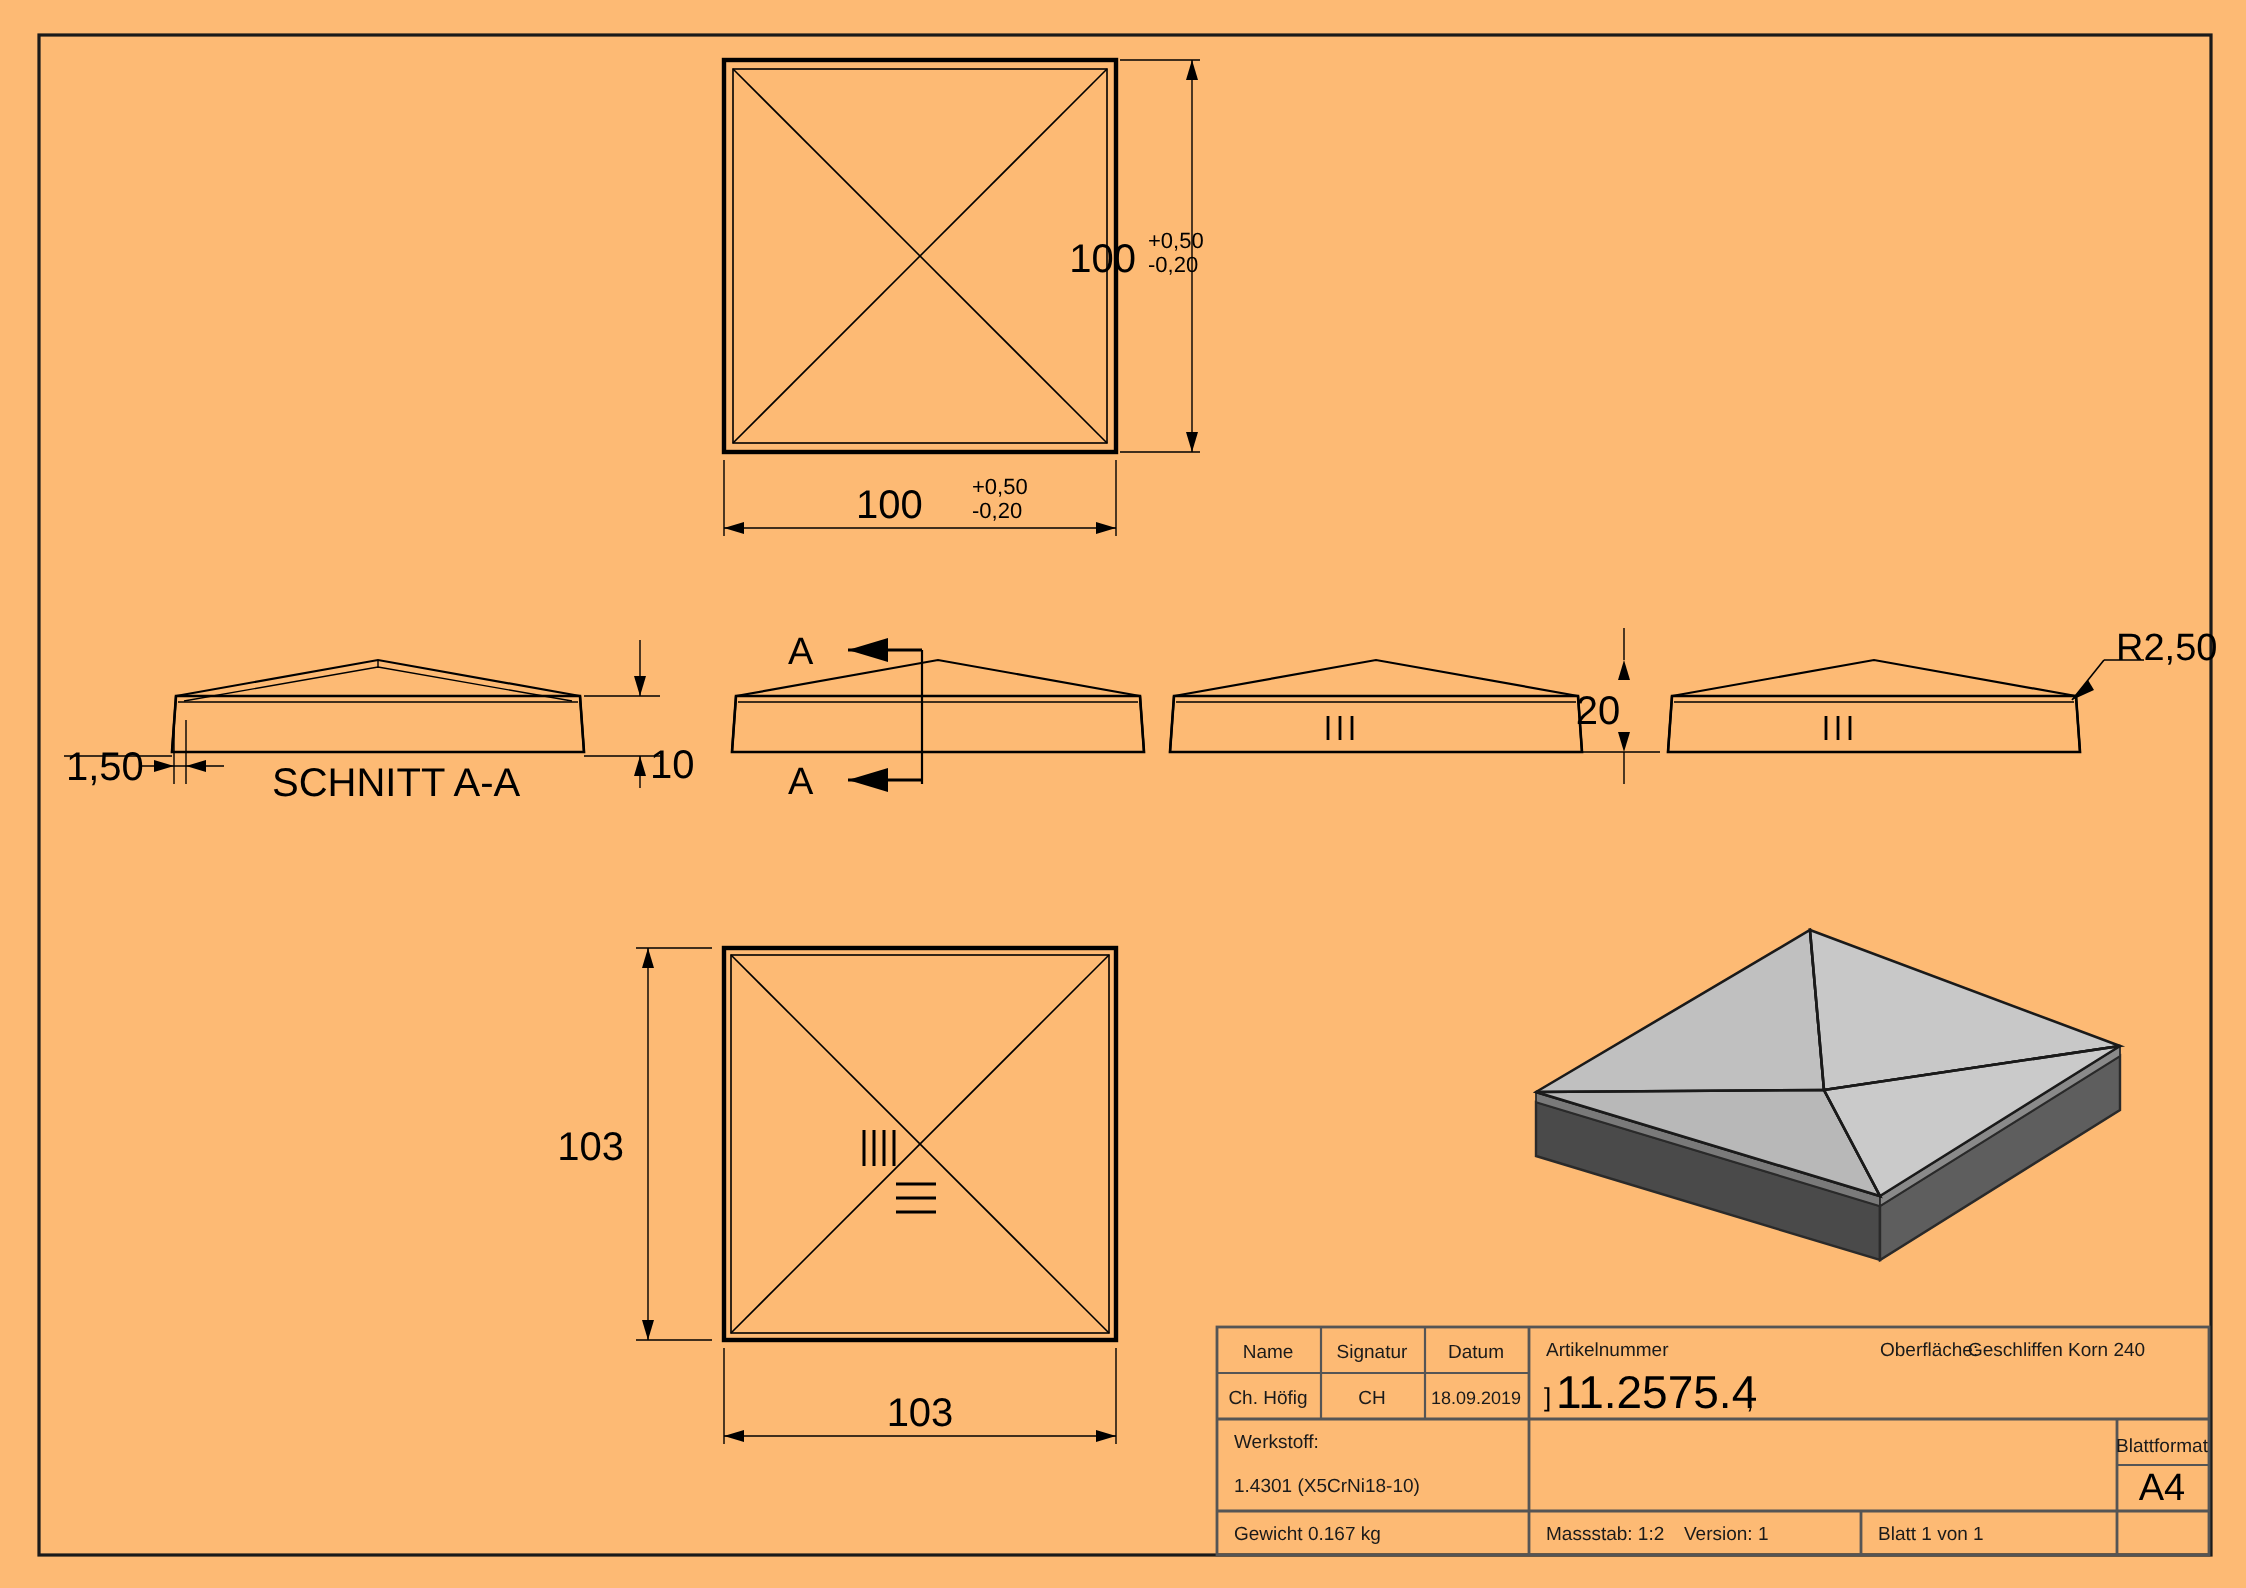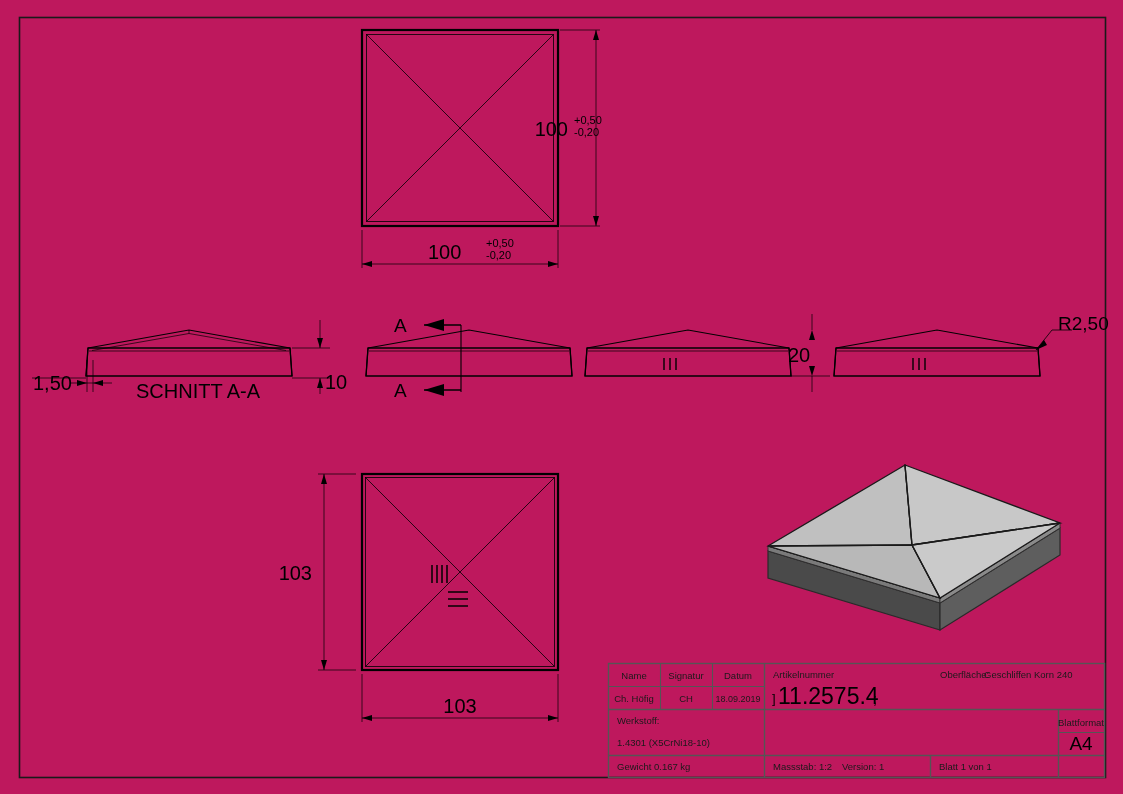--- a/index.html
+++ b/index.html
@@ -7,21 +7,21 @@
     padding: 0;
     background: #ffffff;
   }
   body {
     font-family: "Liberation Sans", sans-serif;
   }
   #sheet {
     position: relative;
     width: 1123px;
     height: 794px;
-    background: #be185d;
+    background: #fdba74;
     overflow: hidden;
   }
   #drawing-svg {
     position: absolute;
     left: 0;
     top: 0;
     width: 1123px;
     height: 794px;
   }
   .dim-text {

